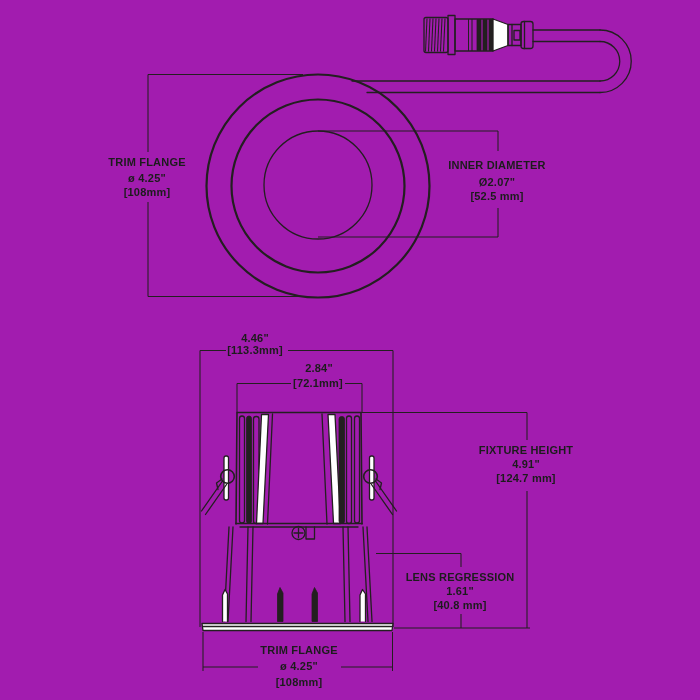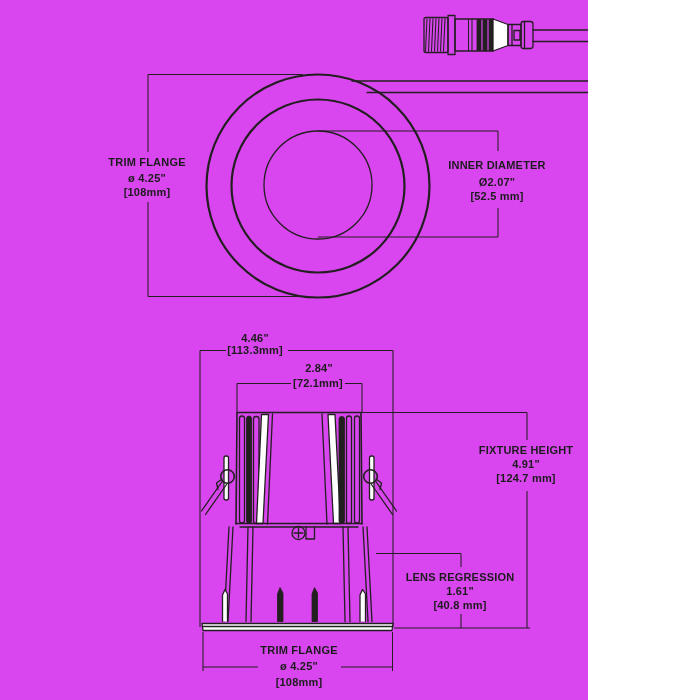--- a/index.html
+++ b/index.html
@@ -1,16 +1,16 @@
 <!DOCTYPE html>
 <html><head>
 <meta charset="utf-8">
 <style>
   html,body{margin:0;padding:0;background:#ffffff;}
-  .sheet{width:588px;height:700px;background:#d946ef;position:relative;overflow:hidden;
+  .sheet{width:700px;height:700px;background:#a21caf;position:relative;overflow:hidden;
          font-family:"Liberation Sans","DejaVu Sans",sans-serif;}
   svg{display:block;}
   .ln{fill:none;stroke:#231f20;stroke-width:1.3;stroke-linejoin:round;stroke-linecap:round;}
   .thick{stroke-width:2.2;}
   .med{stroke-width:1.6;}
   .dim{fill:none;stroke:#231f20;stroke-width:1.05;stroke-linecap:butt;stroke-linejoin:miter;}
   .dark{fill:#231f20;stroke:#231f20;stroke-width:0.8;stroke-linejoin:round;}
   .wht{fill:#ffffff;}
   text{fill:#1c1c1c;font-family:"Liberation Sans","DejaVu Sans",sans-serif;
        font-size:11px;font-weight:700;letter-spacing:0.2px;text-anchor:middle;}

